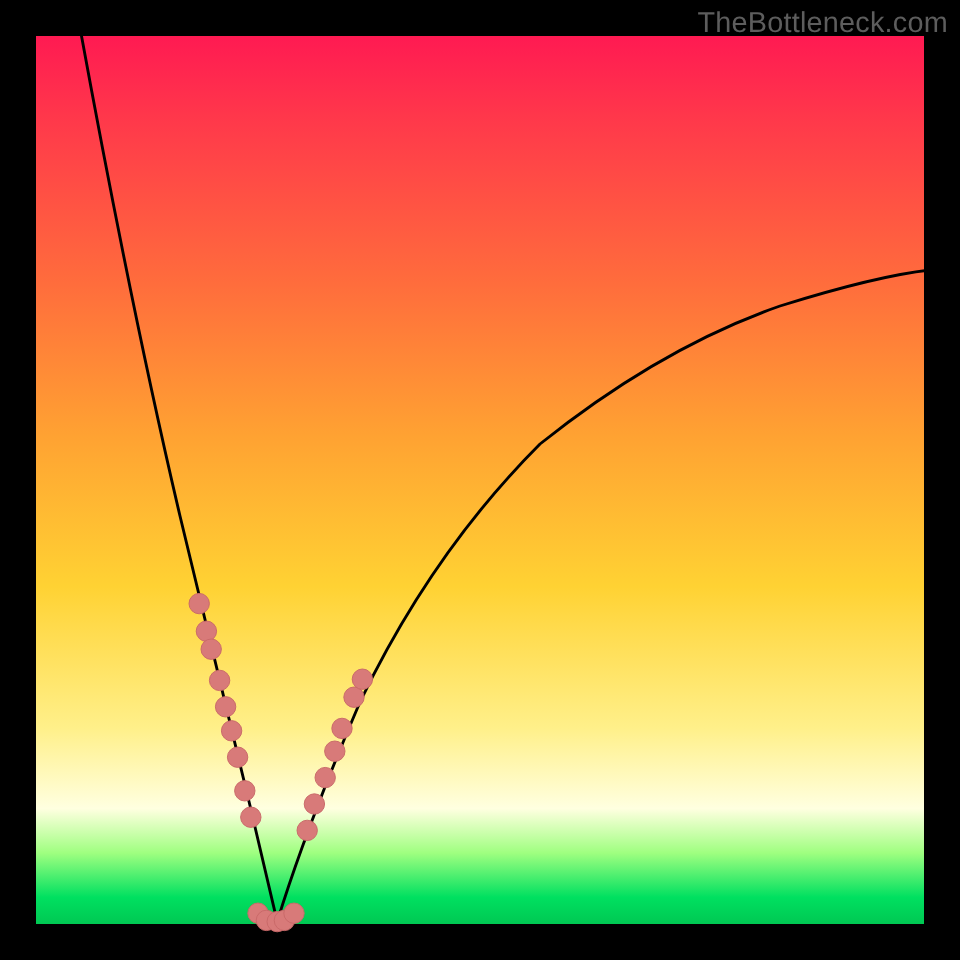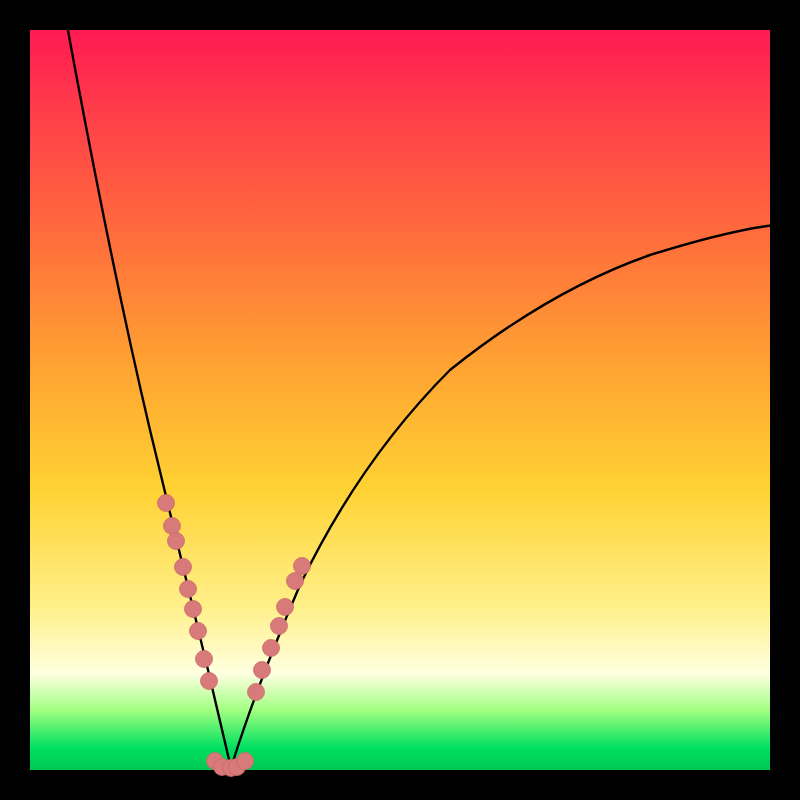--- a/index.html
+++ b/index.html
@@ -103,13 +103,14 @@
       <g fill="#d87a79" stroke="#c96968" stroke-width="0.8">
         <circle cx="185" cy="731" r="8.5"></circle>
         <circle cx="192" cy="737" r="8.5"></circle>
         <circle cx="201" cy="738" r="8.5"></circle>
         <circle cx="207" cy="737" r="8.5"></circle>
         <circle cx="215" cy="731" r="8.5"></circle>
       </g>
     </svg>
   </div>
 
+  <div class="watermark">TheBottleneck.com</div>
 </div>
 
 </body></html>

